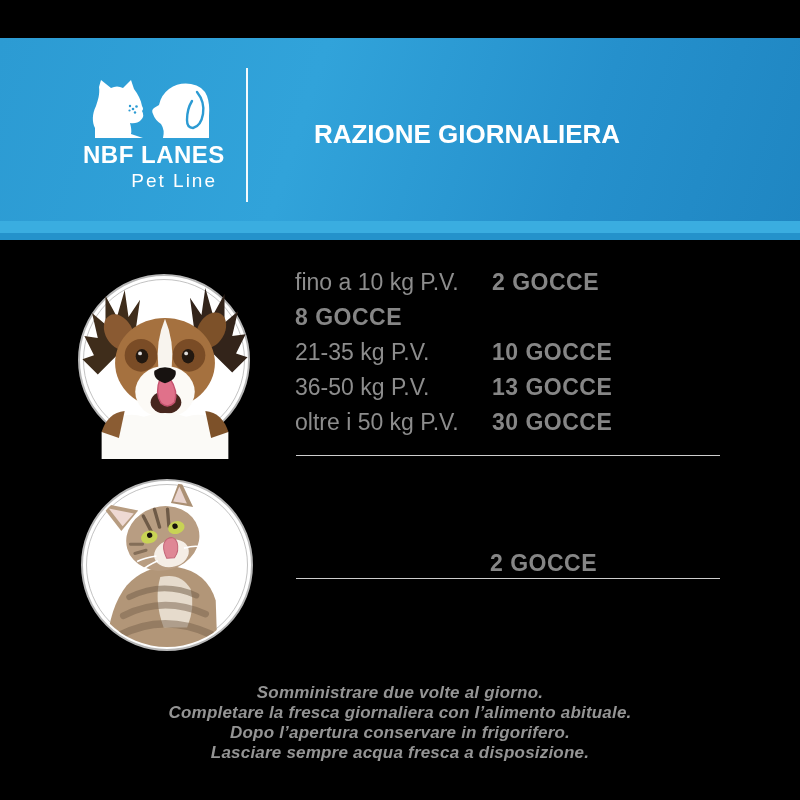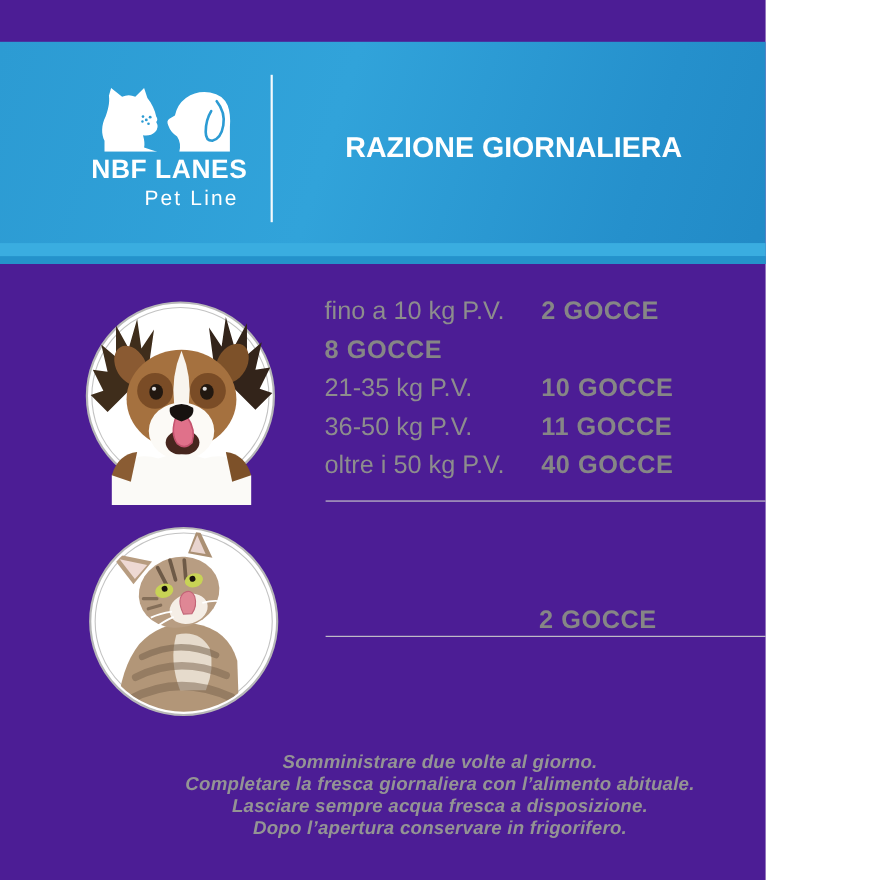--- a/index.html
+++ b/index.html
@@ -1,17 +1,17 @@
 <!DOCTYPE html>
 <html><head>
 <meta charset="utf-8">
 <style>
   html,body{margin:0;padding:0;background:#ffffff;}
   .page{
-    position:relative;width:696px;height:800px;background:#4c1d95;overflow:hidden;
+    position:relative;width:800px;height:800px;background:#000000;overflow:hidden;
     font-family:"Liberation Sans", sans-serif;
   }
   
   .band{
     position:absolute;left:0;top:38px;width:800px;height:202px;
     background:linear-gradient(108deg,#2c9bd3 0%,#31a3da 38%,#2590cc 72%,#1f86c2 100%);
   }
   .band .strip-light{position:absolute;left:0;right:0;bottom:7px;height:12px;background:#3aade0;}
   .band .strip-dark{position:absolute;left:0;right:0;bottom:0;height:7px;background:#2492cb;}
   .logo{position:absolute;left:83px;top:76px;width:134px;text-align:center;color:#ffffff;}
@@ -133,25 +133,25 @@
     </div>
     <div class="dose-row">
       <span class="dose-value">8 GOCCE</span>
     </div>
     <div class="dose-row">
       <span class="dose-weight">21-35 kg P.V.</span>
       <span class="dose-value">10 GOCCE</span>
     </div>
     <div class="dose-row">
       <span class="dose-weight">36-50 kg P.V.</span>
-      <span class="dose-value">11 GOCCE</span>
+      <span class="dose-value">13 GOCCE</span>
     </div>
     <div class="dose-row">
       <span class="dose-weight">oltre i 50 kg P.V.</span>
-      <span class="dose-value">40 GOCCE</span>
+      <span class="dose-value">30 GOCCE</span>
     </div>
   </div>
 
   <div class="divider divider-1"></div>
 
   <div class="ring cat-ring">
     <div class="cat-clip">
       <svg class="cat-art" viewBox="0 0 200 200">
 
         <path d="M28,200 Q30,150 52,122 Q76,96 112,100 Q148,106 158,140 L160,200 Z" fill="#b29678"></path>
@@ -188,17 +188,17 @@
     </div>
   </div>
 
   <div class="cat-dose">2 GOCCE</div>
 
   <div class="divider divider-2"></div>
 
   <div class="footer">
     <div>Somministrare due volte al giorno.</div>
     <div>Completare la fresca giornaliera con l’alimento abituale.</div>
+    <div>Dopo l’apertura conservare in frigorifero.</div>
     <div>Lasciare sempre acqua fresca a disposizione.</div>
-    <div>Dopo l’apertura conservare in frigorifero.</div>
   </div>
 
 </div>
 
 </body></html>

